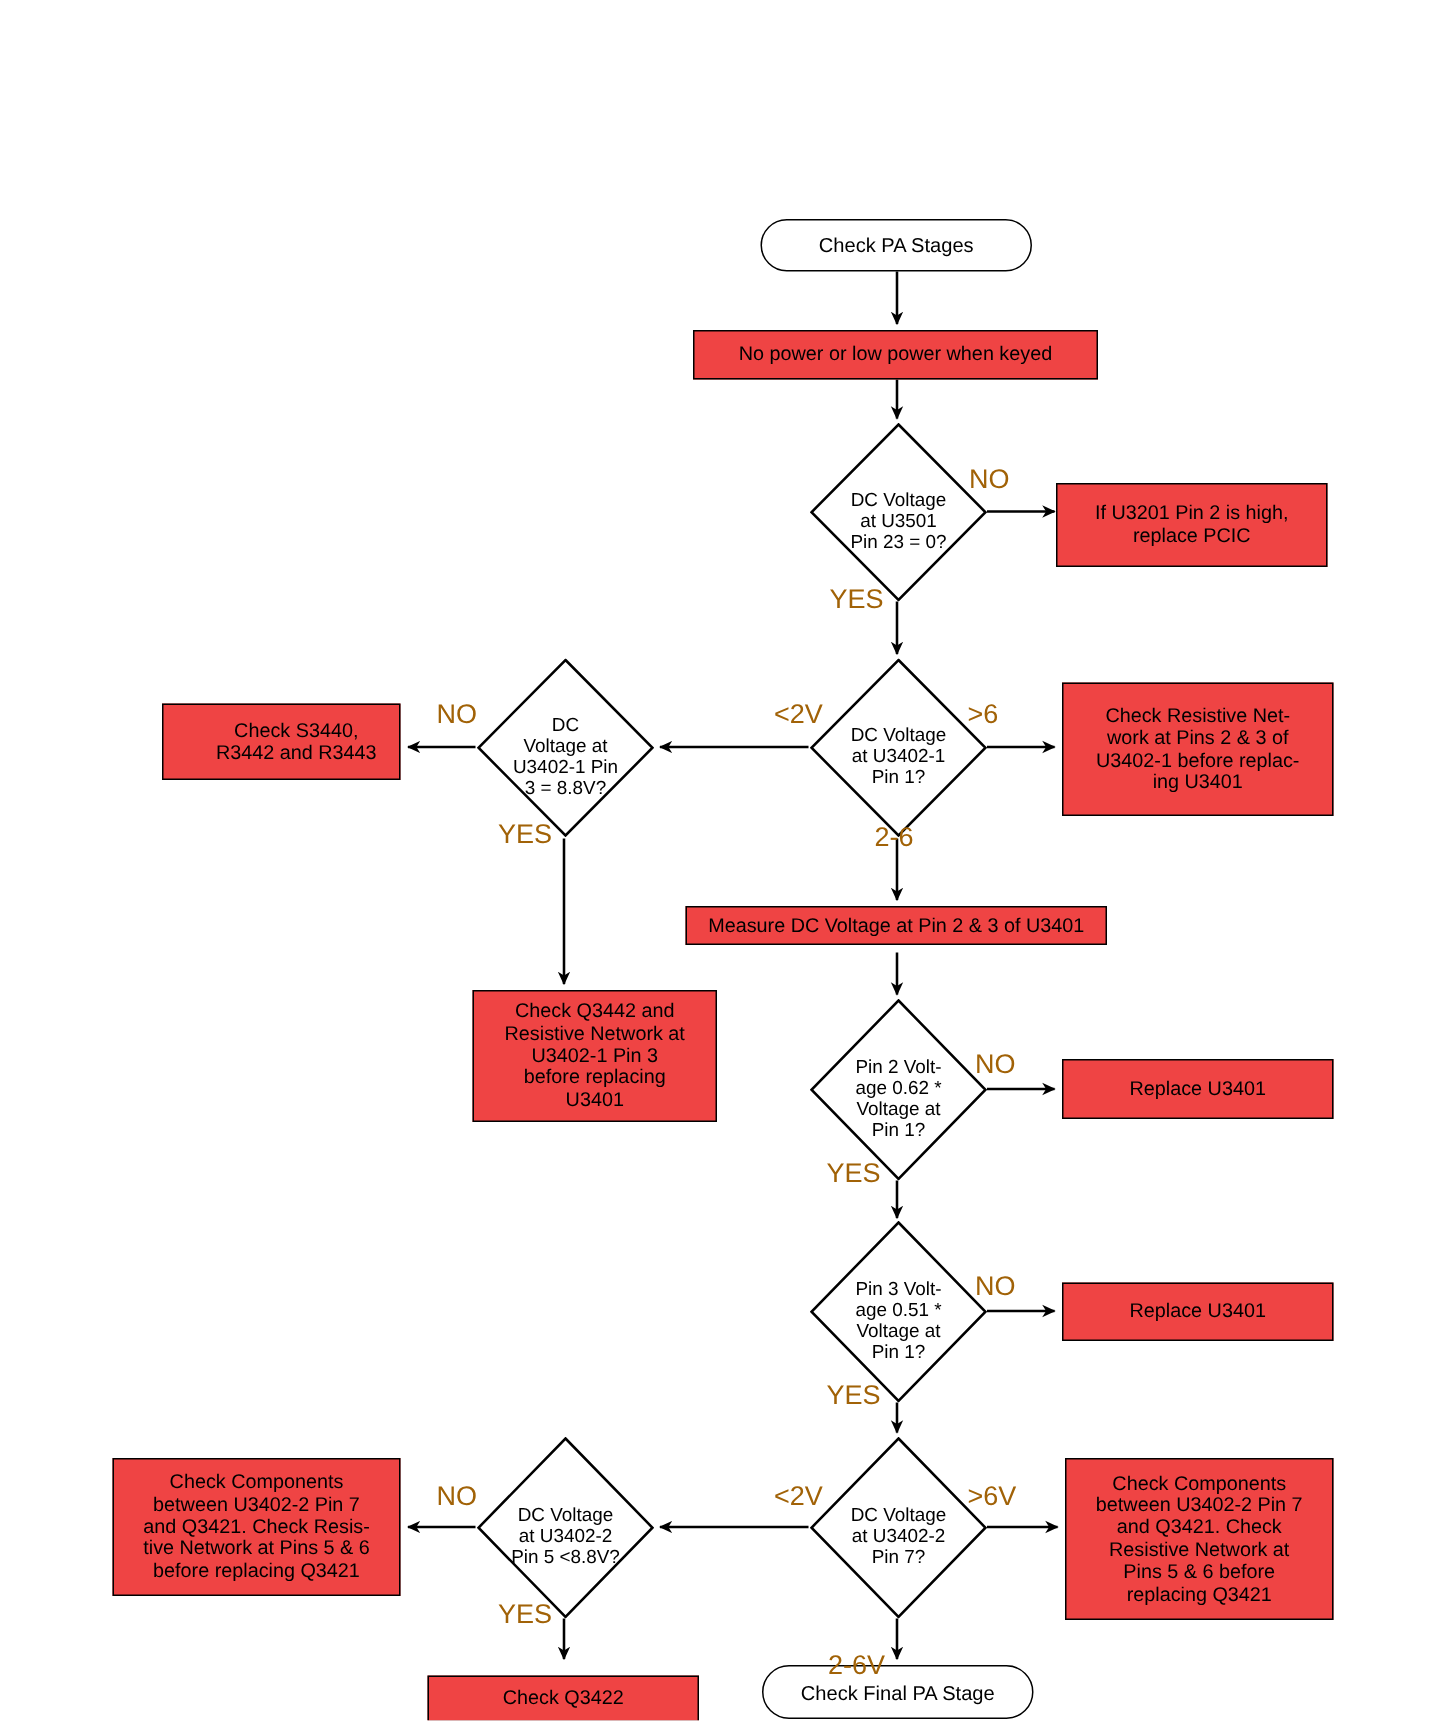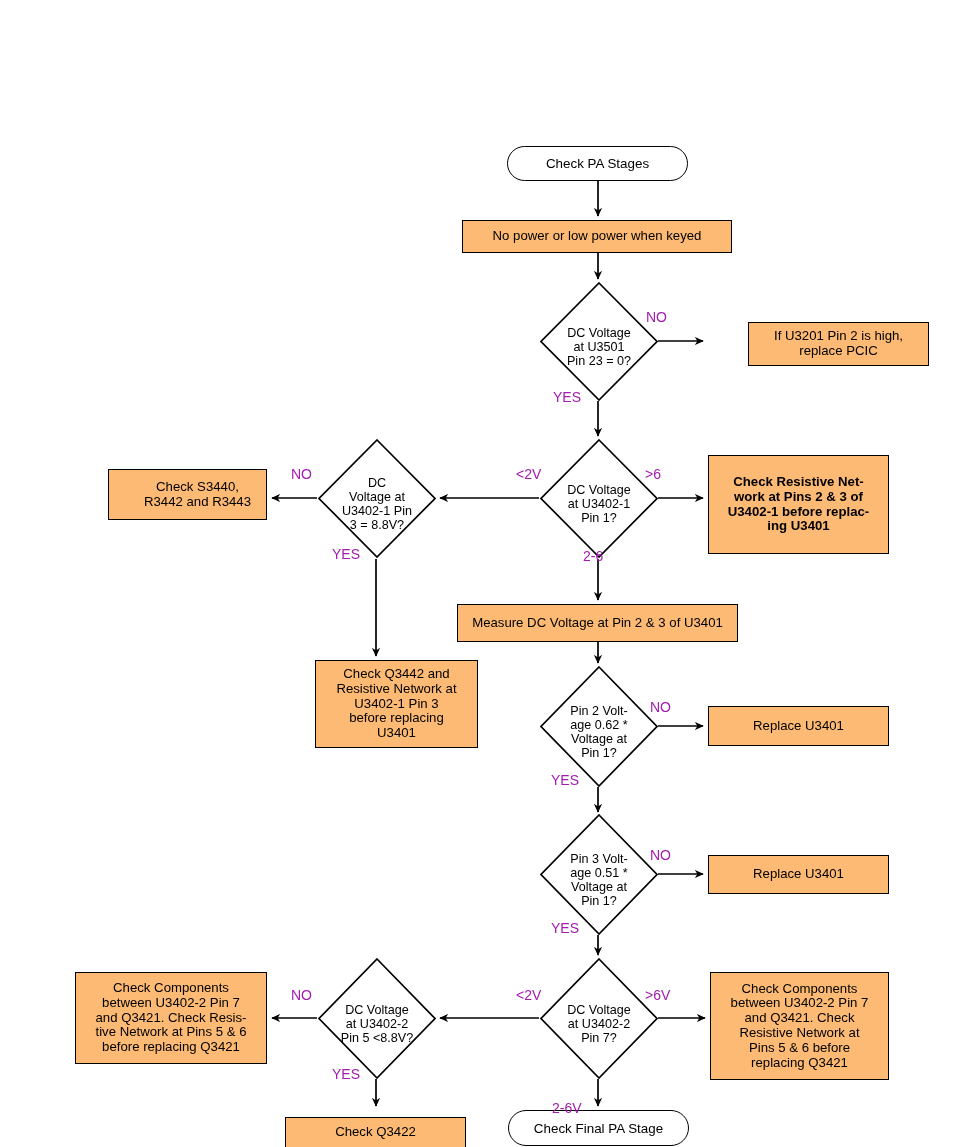--- a/index.html
+++ b/index.html
@@ -34,21 +34,21 @@
     line-height: 1.12;
     z-index: 2;
   }
   .node .txt {
     display: block;
     width: 100%;
     white-space: pre-line;
   }
   .process {
     border: 1.6px solid #000000;
-    background: #fdba74;
+    background: #ef4444;
     font-size: 13.2px;
   }
   .terminal {
     border: 1.8px solid #000000;
     background: #ffffff;
     border-radius: 999px;
     font-size: 13.4px;
   }
   .decision {
     background: transparent;
@@ -65,22 +65,22 @@
   }
   .decision .txt {
     position: relative;
     z-index: 2;
     padding: 0 6px;
     margin-top: 13px;
   }
   .edge-label {
     position: absolute;
     font-family: "Liberation Sans", sans-serif;
-    font-size: 14px;
-    color: #a21caf;
+    font-size: 18px;
+    color: #a16207;
     white-space: nowrap;
     z-index: 3;
   }
 </style>
 </head>
 <body>
 
 <div id="canvas">
 
   <svg id="wires" viewBox="0 0 964 1147" xmlns="http://www.w3.org/2000/svg">
@@ -141,21 +141,21 @@
 
   <div class="node decision" style="left:540px; top:282px; width:118px; height:119px;">
     <svg class="diamond-shape" viewBox="0 0 118 119" preserveAspectRatio="none">
       <polygon points="59,1 117,59.5 59,118 1,59.5" fill="#ffffff" stroke="#000000" stroke-width="1.7"></polygon>
     </svg>
     <span class="txt">DC Voltage
 at U3501
 Pin 23 = 0?</span>
   </div>
 
-  <div class="node process" style="left:748px; top:322px; width:181px; height:44px;">
+  <div class="node process" style="left:704px; top:322px; width:181px; height:56px;">
     <span class="txt">If U3201 Pin 2 is high,
 replace PCIC</span>
   </div>
 
   <div class="node decision" style="left:540px; top:439px; width:118px; height:119px;">
     <svg class="diamond-shape" viewBox="0 0 118 119" preserveAspectRatio="none">
       <polygon points="59,1 117,59.5 59,118 1,59.5" fill="#ffffff" stroke="#000000" stroke-width="1.7"></polygon>
     </svg>
     <span class="txt">DC Voltage
 at U3402-1
@@ -170,36 +170,36 @@
 Voltage at
 U3402-1 Pin
 3 = 8.8V?</span>
   </div>
 
   <div class="node process" style="left:108px; top:469px; width:159px; height:51px;padding-left:20px;">
     <span class="txt">Check S3440,
 R3442 and R3443</span>
   </div>
 
-  <div class="node process" style="left:708px; top:455px; width:181px; height:99px;font-weight:bold;">
+  <div class="node process" style="left:708px; top:455px; width:181px; height:89px;">
     <span class="txt">Check Resistive Net-
 work at Pins 2 &amp; 3 of
 U3402-1 before replac-
 ing U3401</span>
   </div>
 
   <div class="node process" style="left:294px; top:660px; width:163px; height:88px;margin-left:21px;">
     <span class="txt">Check Q3442 and
 Resistive Network at
 U3402-1 Pin 3
 before replacing
 U3401</span>
   </div>
 
-  <div class="node process" style="left:457px; top:604px; width:281px; height:38px;">
+  <div class="node process" style="left:457px; top:604px; width:281px; height:26px;">
     <span class="txt">Measure DC Voltage at Pin 2 &amp; 3 of U3401</span>
   </div>
 
   <div class="node decision" style="left:540px; top:666px; width:118px; height:121px;">
     <svg class="diamond-shape" viewBox="0 0 118 121" preserveAspectRatio="none">
       <polygon points="59,1 117,60.5 59,120 1,60.5" fill="#ffffff" stroke="#000000" stroke-width="1.7"></polygon>
     </svg>
     <span class="txt">Pin 2 Volt-
 age 0.62 *
 Voltage at

